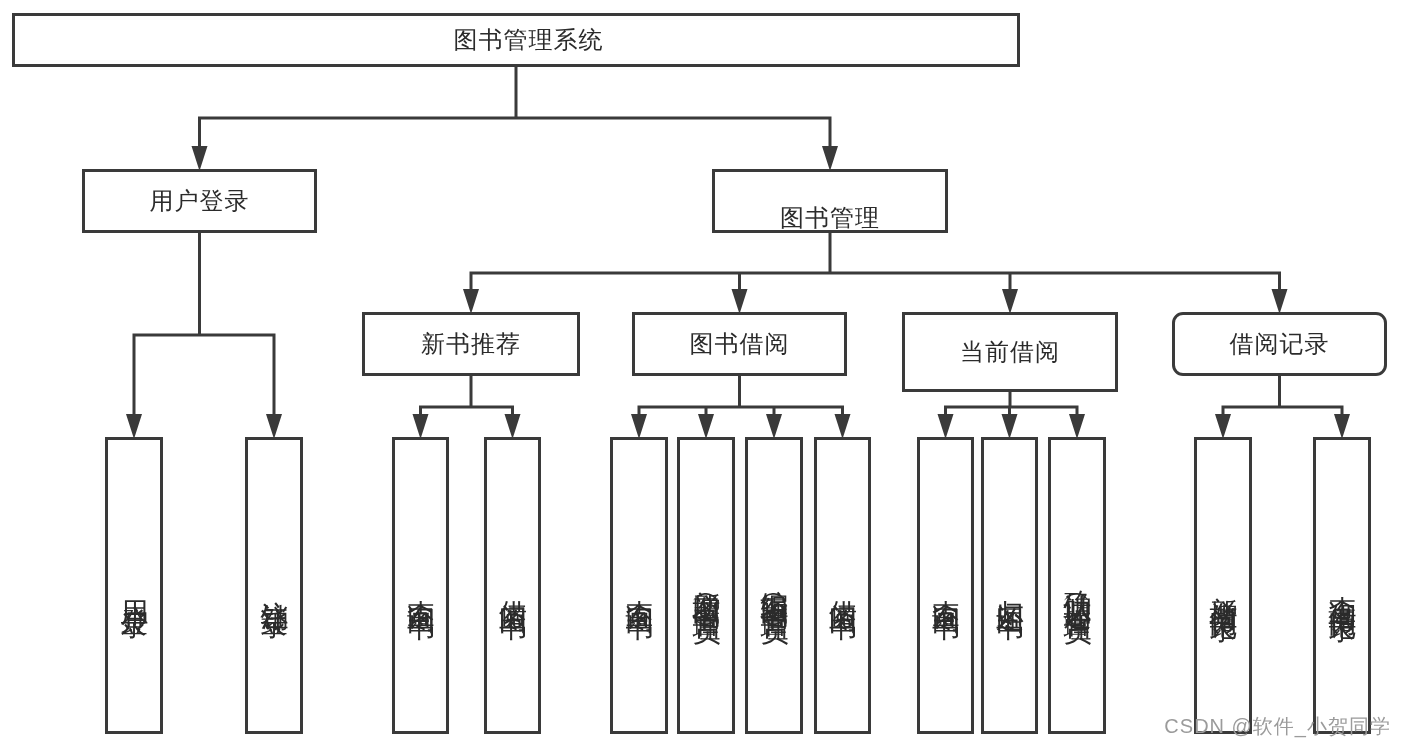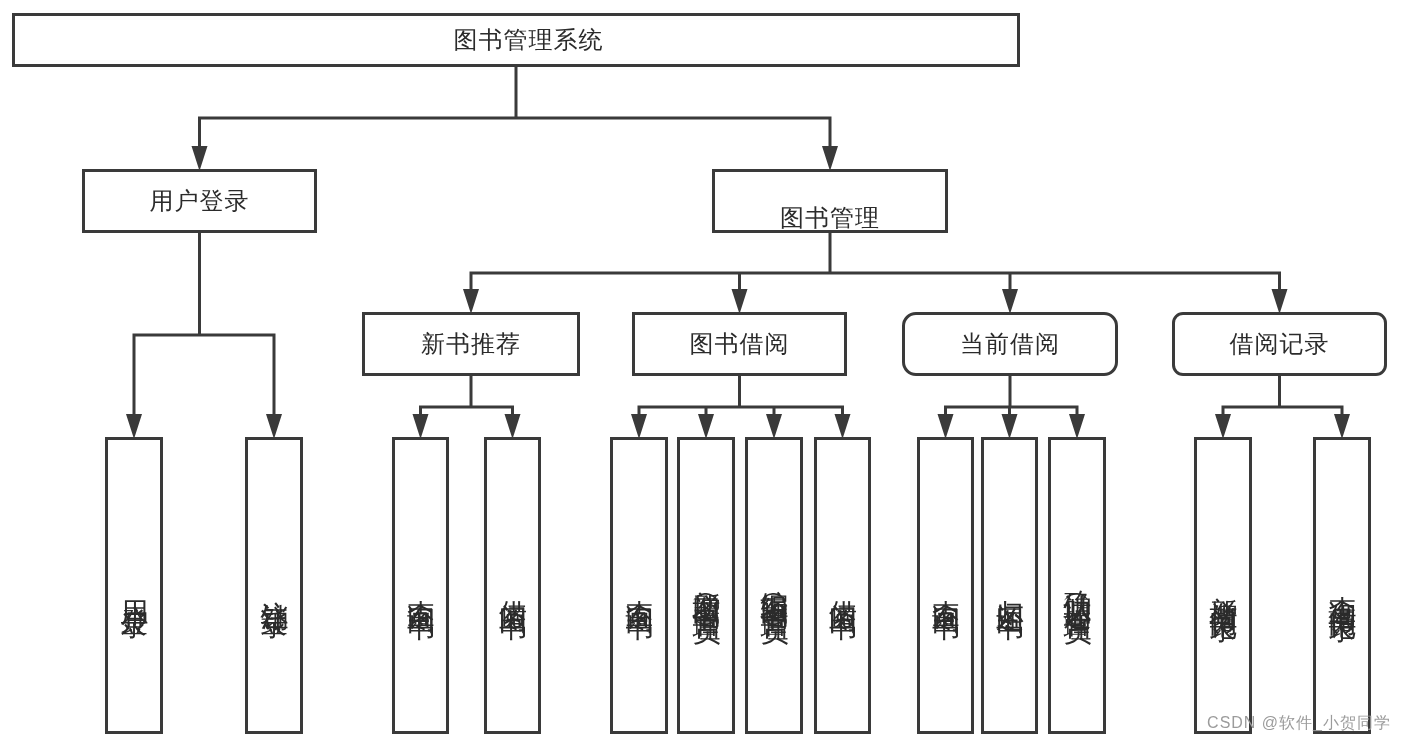--- a/index.html
+++ b/index.html
@@ -38,21 +38,21 @@
     writing-mode:vertical-rl;
     text-orientation:mixed;
     font-size:28px;
     letter-spacing:4px;
     white-space:normal;
   }
   .watermark{
     position:absolute;
     right:14px;
     top:713px;
-    font-size:16px;
+    font-size:20px;
     letter-spacing:1px;
     color:var(--wm);
     z-index:3;
     white-space:nowrap;
   }
 </style>
 </head>
 <body>
 
 <div class="stage">
@@ -69,21 +69,21 @@
       </div>
       <div class="node" style="left: 712px; top: 169px; width: 236px; height: 64px; align-items: flex-end;">
         <span class="lbl">图书管理</span>
       </div>
       <div class="node" style="left: 362px; top: 312px; width: 218px; height: 64px; justify-content: center;">
         <span class="lbl">新书推荐</span>
       </div>
       <div class="node" style="left: 632px; top: 312px; width: 215px; height: 64px;">
         <span class="lbl">图书借阅</span>
       </div>
-      <div class="node" style="left: 902px; top: 312px; width: 216px; height: 64px; border-radius: 14px;">
+      <div class="node" style="left: 902px; top: 312px; width: 216px; height: 80px;">
         <span class="lbl">当前借阅</span>
       </div>
       <div class="node" style="left: 1172px; top: 312px; width: 215px; height: 64px; border-radius: 11px;">
         <span class="lbl">借阅记录</span>
       </div>
       <div class="node vert" style="left: 105px; top: 437px; width: 58px; height: 297px;">
         <span class="lbl">用户登录</span>
       </div>
       <div class="node vert" style="left: 245px; top: 437px; width: 58px; height: 297px;">
         <span class="lbl">注销登录</span>

